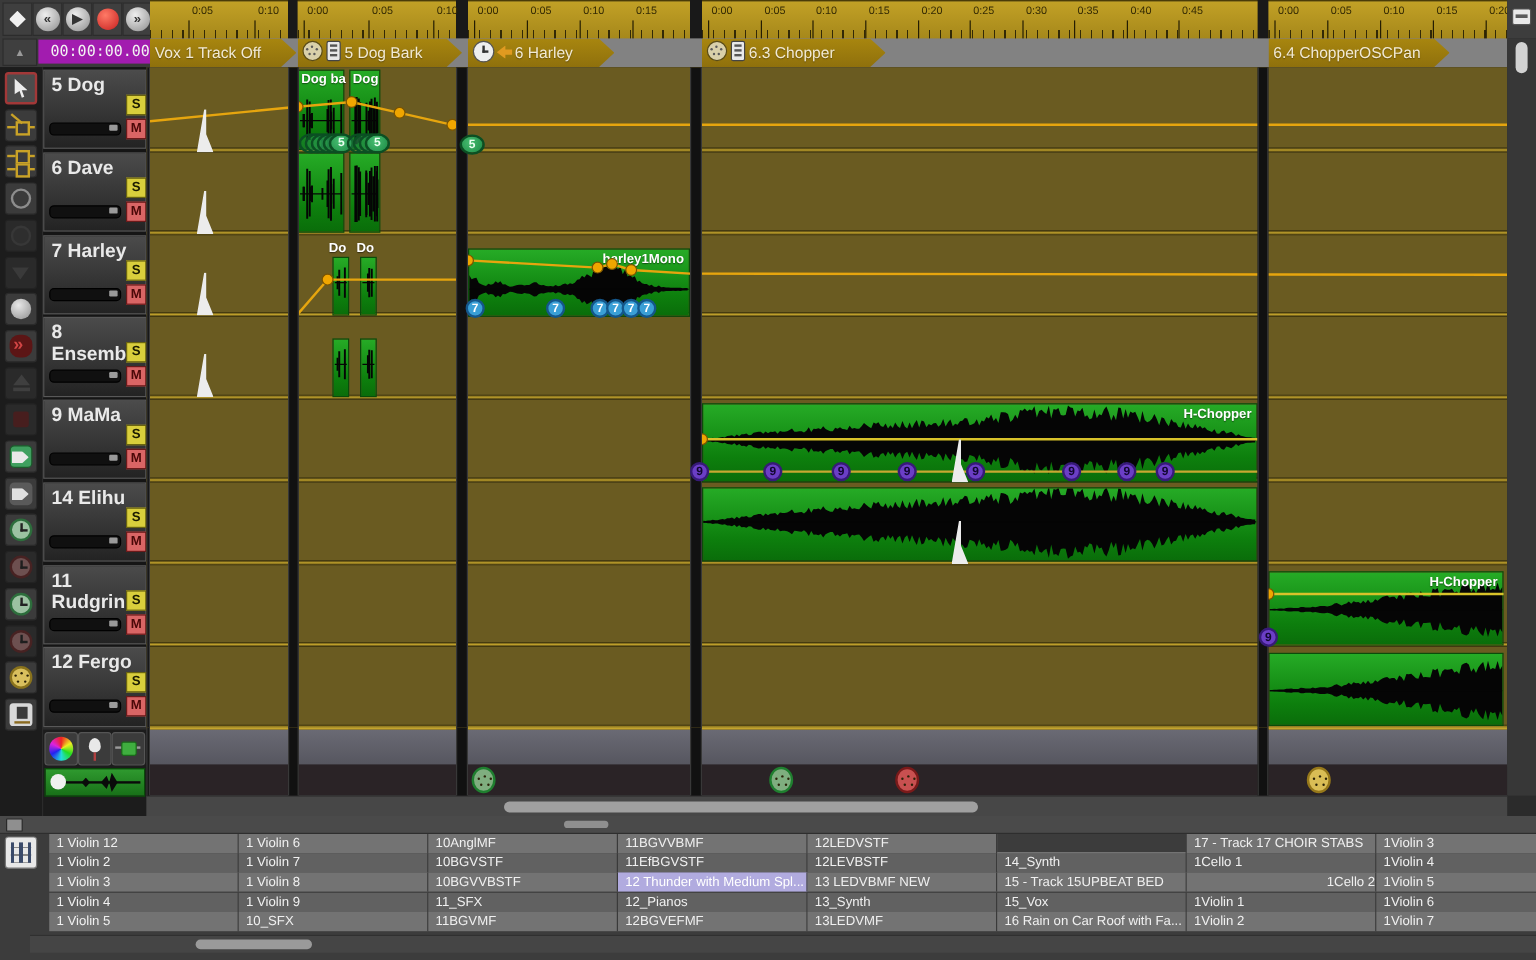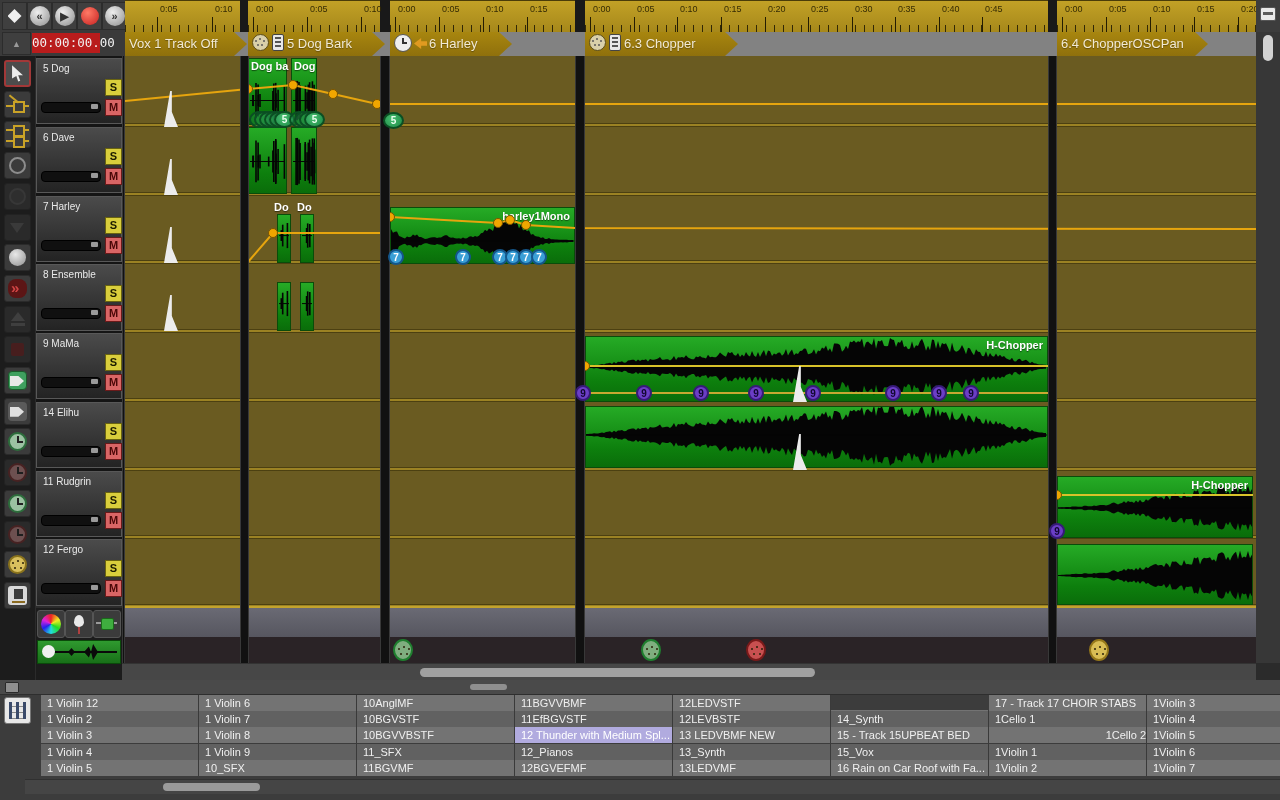--- a/index.html
+++ b/index.html
@@ -4,21 +4,21 @@
 <style>
   html,body{margin:0;padding:0;background:#1a1a1a;}
   #stage{position:relative;width:1280px;height:800px;overflow:hidden;background:#2b2b2b;
          font-family:"Liberation Sans",sans-serif;}
   .abs{position:absolute;}
   i,b,span.s{display:block;}
   
   #transport{left:0;top:0;width:125px;height:56px;background:#3a3a3a;border-bottom:1px solid #222;}
   .tbtn{top:2px;width:23px;height:26px;border:1px solid #2c2c2c;background:#3f3f3f;display:flex;align-items:center;justify-content:center;}
   .tball{width:20px;height:20px;border-radius:50%;background:radial-gradient(circle at 38% 32%,#eee,#8d8d8d);display:flex;align-items:center;justify-content:center;color:#333;font-weight:bold;font-size:11px;line-height:20px;}
-  #timecode{left:32px;top:33px;width:68px;height:20px;background:#b91c1c;color:#f2f2f2;
+  #timecode{left:32px;top:33px;width:103px;height:20px;background:#a21caf;color:#f2f2f2;
     font-family:"DejaVu Sans Mono",monospace;font-size:12.5px;text-align:center;line-height:20px;}
   
   #ruler{left:125px;top:0;width:1131px;height:32px;background:#191919;}
   .rsec{position:absolute;top:0;height:32px;background:linear-gradient(#c2a126,#a5871a);border-top:1px solid #4a3c08;}
   .rticks{position:absolute;left:0;right:0;bottom:0;height:8px;
     background:repeating-linear-gradient(90deg,rgba(20,16,0,.8) 0 1px,transparent 1px 9px);}
   .rtick{position:absolute;top:16px;width:1px;height:16px;background:#241d02;}
   .rlabel{position:absolute;top:3px;font-size:9px;color:#352b04;white-space:nowrap;}
   #corner{left:1256px;top:0;width:24px;height:32px;background:#3d3d3d;}
   
@@ -27,21 +27,21 @@
     font-size:13px;line-height:24px;padding-left:4px;box-sizing:border-box;white-space:nowrap;
     clip-path:polygon(0 0,calc(100% - 13px) 0,100% 50%,calc(100% - 13px) 100%,0 100%);text-shadow:0 1px 1px rgba(0,0,0,.35);}
   
   #tools{left:0;top:56px;width:35px;height:624px;background:#1c1c1c;}
   .tool{position:absolute;left:4px;width:27px;height:27px;background:#3b3b3b;border:1px solid #2a2a2a;border-radius:3px;box-sizing:border-box;}
   .tool.sel{background:#4c4c4c;border:2px solid #a23838;}
   .dim{opacity:.45;}
   
   #headers{left:36px;top:56px;width:86px;height:550px;background:#151515;}
   .thead{position:absolute;left:0;width:86px;background:linear-gradient(#4b4b4b,#232323);border:1px solid #585858;box-sizing:border-box;}
-  .tlabel{position:absolute;left:6px;top:4px;color:#e9e9e9;font-size:10px;}
+  .tlabel{position:absolute;left:6px;top:4px;color:#e9e9e9;font-size:16px;font-weight:bold;}
   .sbtn{position:absolute;left:68px;width:15px;height:15px;background:#d9ce3c;border:1px solid #6a6410;color:#1c1c00;
     font-size:11px;font-weight:bold;text-align:center;line-height:15px;}
   .mbtn{position:absolute;left:68px;width:15px;height:15px;background:#d96565;border:1px solid #6a1a1a;color:#4a0808;
     font-size:11px;font-weight:bold;text-align:center;line-height:15px;}
   .fader{position:absolute;left:4px;width:58px;height:9px;background:#101010;border:1px solid #000;border-radius:4px;}
   .fthumb{position:absolute;right:2px;top:1px;width:7px;height:5px;background:#9a9a9a;border-radius:1px;}
   
   #arrange{left:122px;top:56px;width:1134px;height:550px;background:#6a5b21;overflow:hidden;}
   .rowline{position:absolute;left:0;width:1134px;height:4px;
     background:linear-gradient(#241f08,#c3a32c 50%,#241f08);}

